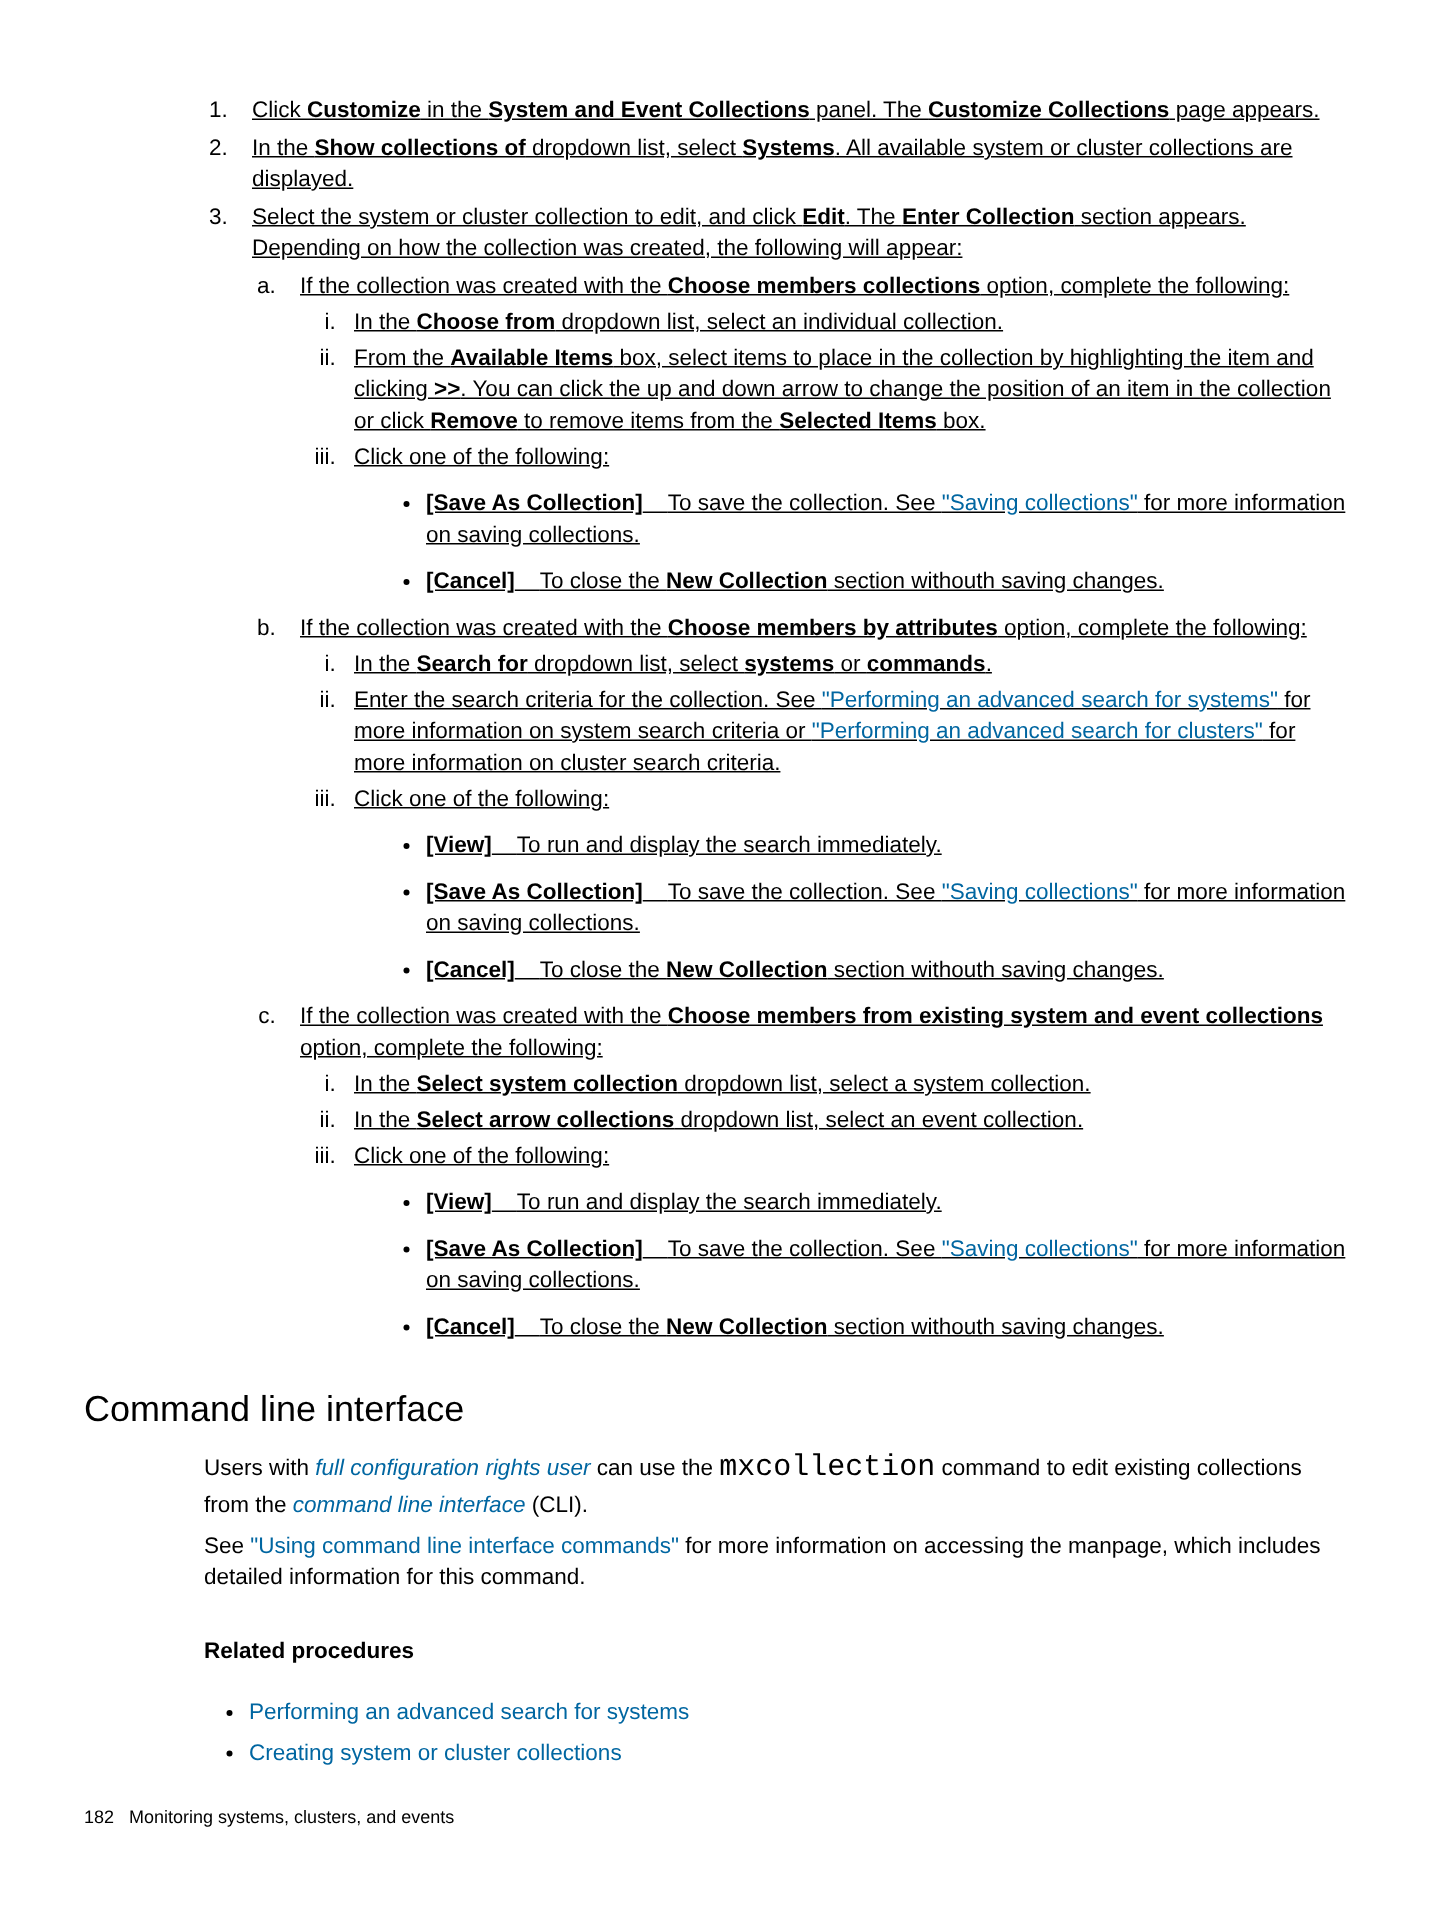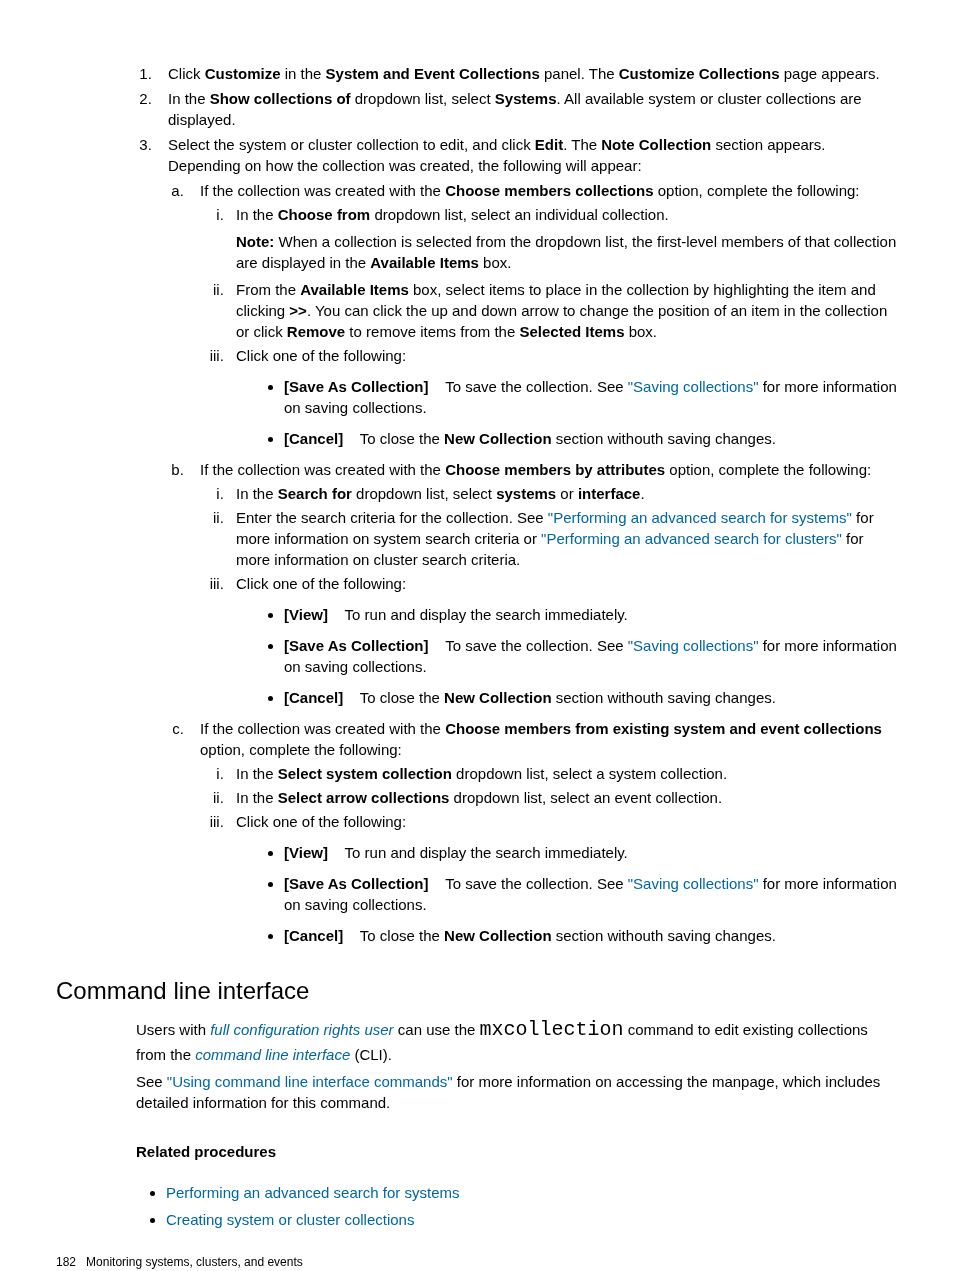--- a/index.html
+++ b/index.html
@@ -12,20 +12,21 @@
     width: 954px;
     box-sizing: border-box;
   }
   ol.main-list {
     padding-left: 20px;
     margin-left: 80px;
   }
   ol.main-list > li {
     padding-left: 12px;
     margin-bottom: 4px;
+    text-decoration: underline;
   }
   ol.alpha {
     list-style-type: lower-alpha;
     padding-left: 20px;
   }
   ol.alpha > li {
     padding-left: 12px;
     margin-top: 4px;
   }
   ol.roman {
@@ -96,32 +97,29 @@
 <body>
 
 <ol class="main-list">
   <li>
     <span>Click </span><b>Customize</b><span> in the </span><b>System and Event Collections</b><span> panel. The </span><b>Customize Collections</b><span> page appears.</span>
   </li>
   <li>
     <span>In the </span><b>Show collections of</b><span> dropdown list, select </span><b>Systems</b><span>. All available system or cluster collections are displayed.</span>
   </li>
   <li>
-    <span>Select the system or cluster collection to edit, and click </span><b>Edit</b><span>. The </span><b>Note Collection</b><span> section appears. Depending on how the collection was created, the following will appear:</span>
+    <span>Select the system or cluster collection to edit, and click </span><b>Edit</b><span>. The </span><b>Enter Collection</b><span> section appears. Depending on how the collection was created, the following will appear:</span>
 
     <ol class="alpha">
 
       <li>
         <span>If the collection was created with the </span><b>Choose members collections</b><span> option, complete the following:</span>
         <ol class="roman">
           <li>
             <span>In the </span><b>Choose from</b><span> dropdown list, select an individual collection.</span>
-            <div class="note-block">
-              <b>Note:</b><span> When a collection is selected from the dropdown list, the first-level members of that collection are displayed in the </span><b>Available Items</b><span> box.</span>
-            </div>
           </li>
           <li>
             <span>From the </span><b>Available Items</b><span> box, select items to place in the collection by highlighting the item and clicking </span><b>&gt;&gt;</b><span>. You can click the up and down arrow to change the position of an item in the collection or click </span><b>Remove</b><span> to remove items from the </span><b>Selected Items</b><span> box.</span>
           </li>
           <li>
             <span>Click one of the following:</span>
             <ul class="bullets">
               <li>
                 <b>[Save As Collection]</b>&nbsp;&nbsp;&nbsp;&nbsp;<span>To save the collection. See </span><span class="link">"Saving collections"</span><span> for more information on saving collections.</span>
               </li>
@@ -130,21 +128,21 @@
               </li>
             </ul>
           </li>
         </ol>
       </li>
 
       <li>
         <span>If the collection was created with the </span><b>Choose members by attributes</b><span> option, complete the following:</span>
         <ol class="roman">
           <li>
-            <span>In the </span><b>Search for</b><span> dropdown list, select </span><b>systems</b><span> or </span><b>interface</b><span>.</span>
+            <span>In the </span><b>Search for</b><span> dropdown list, select </span><b>systems</b><span> or </span><b>commands</b><span>.</span>
           </li>
           <li>
             <span>Enter the search criteria for the collection. See </span><span class="link">"Performing an advanced search for systems"</span><span> for more information on system search criteria or </span><span class="link">"Performing an advanced search for clusters"</span><span> for more information on cluster search criteria.</span>
           </li>
           <li>
             <span>Click one of the following:</span>
             <ul class="bullets">
               <li>
                 <b>[View]</b>&nbsp;&nbsp;&nbsp;&nbsp;<span>To run and display the search immediately.</span>
               </li>

